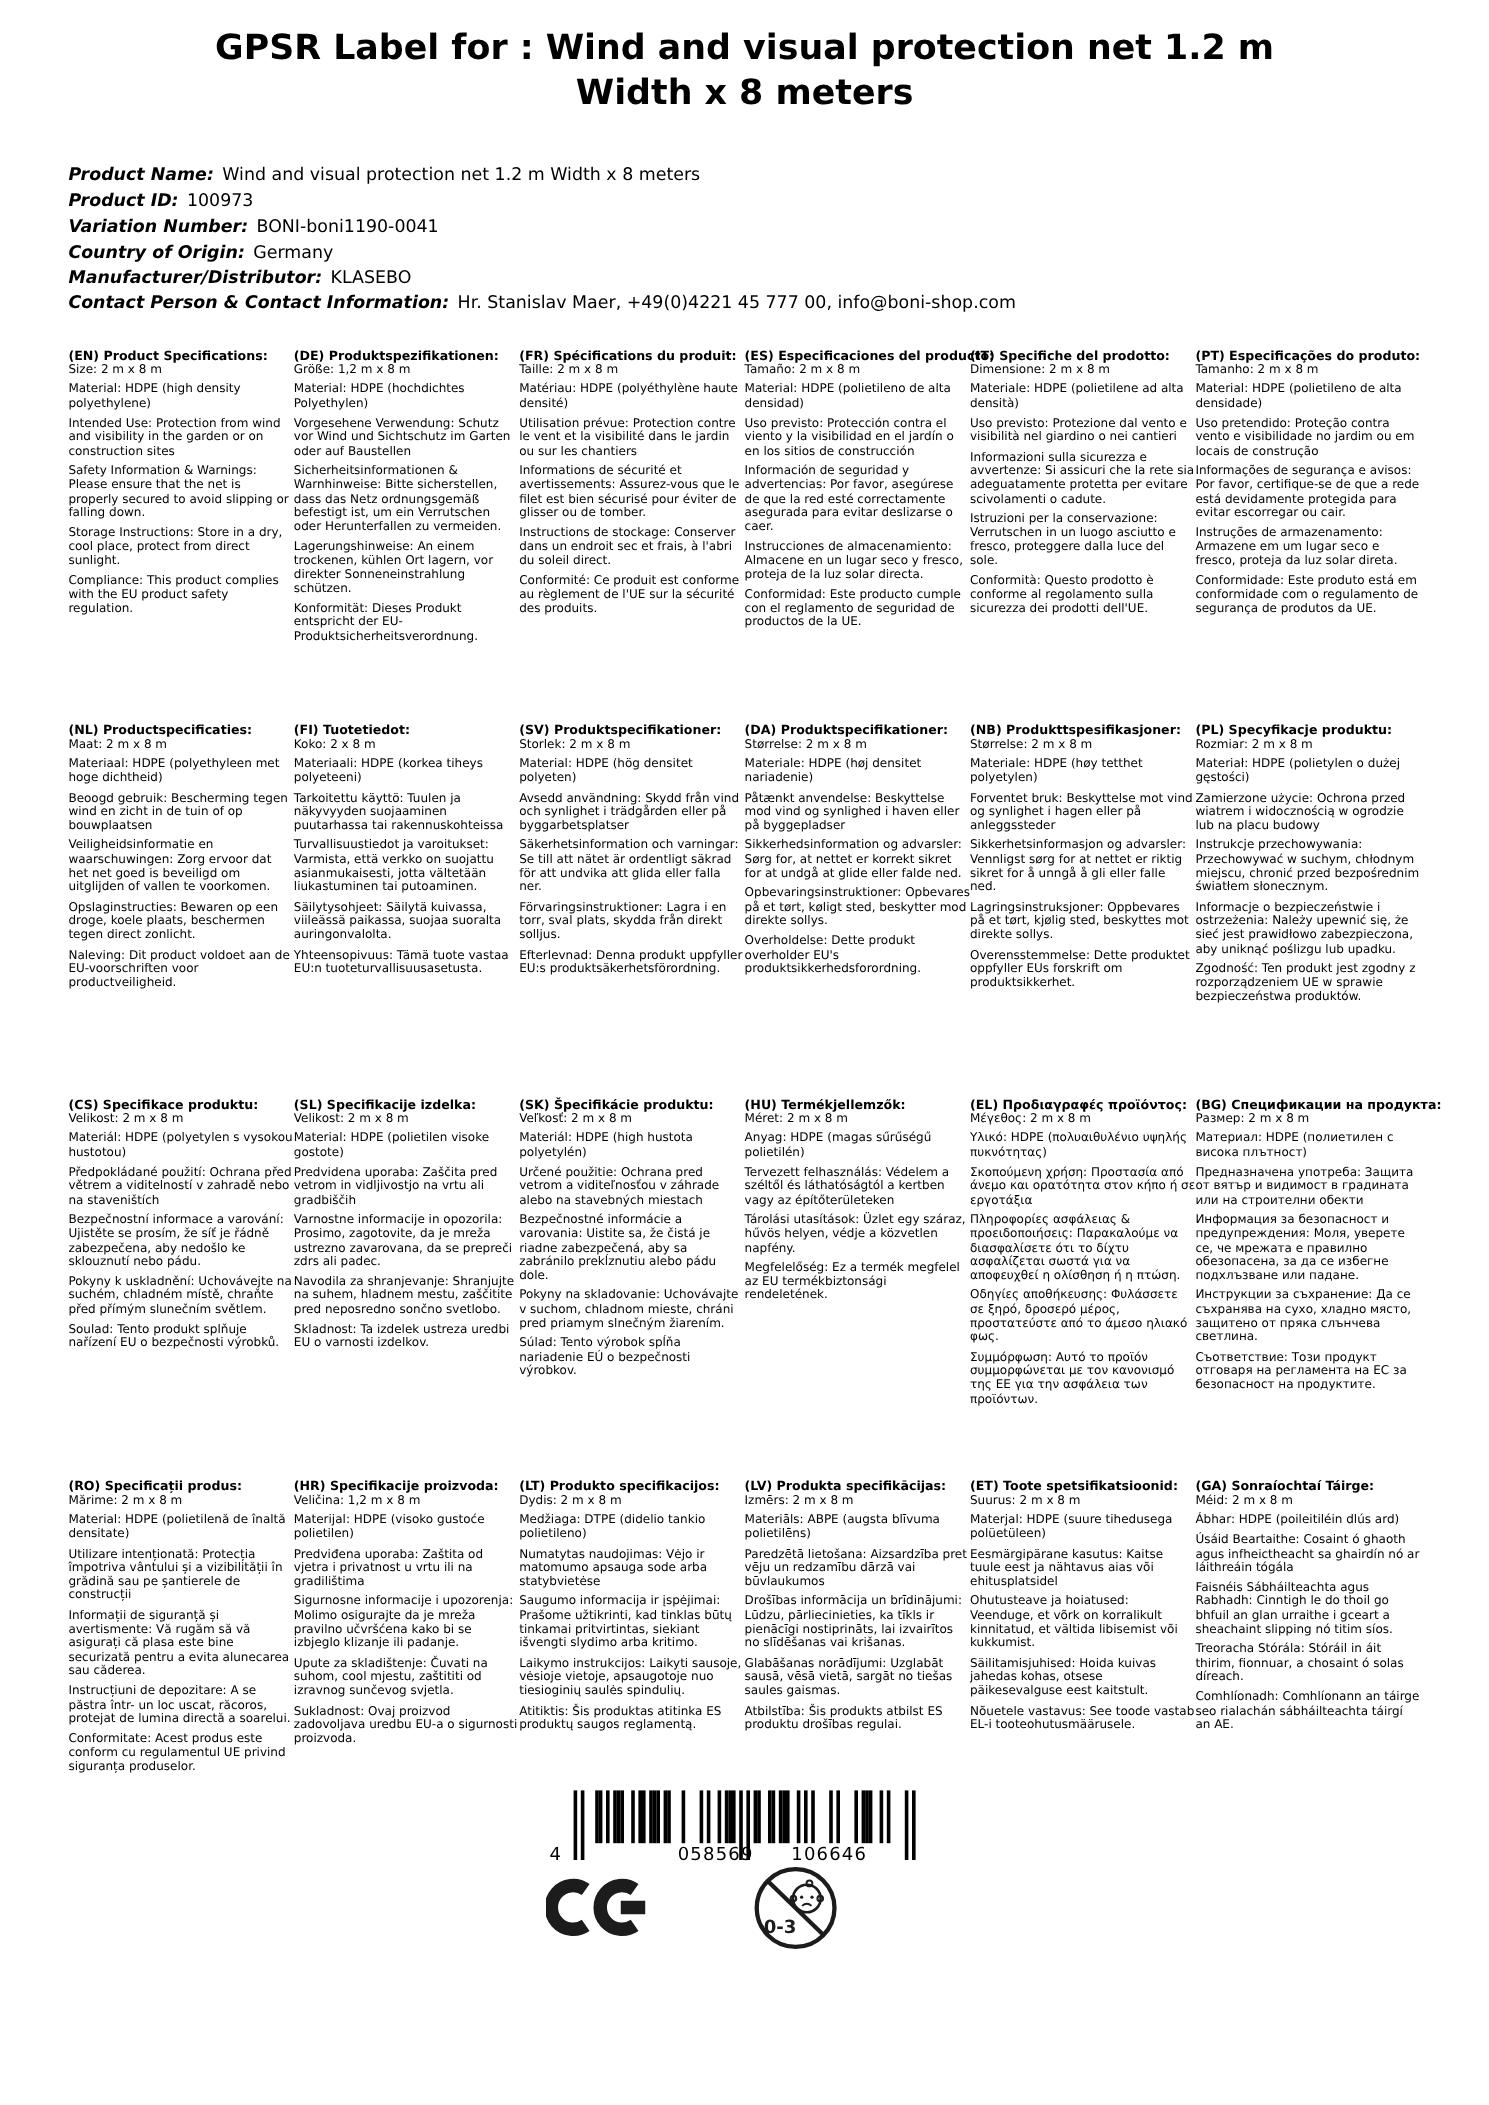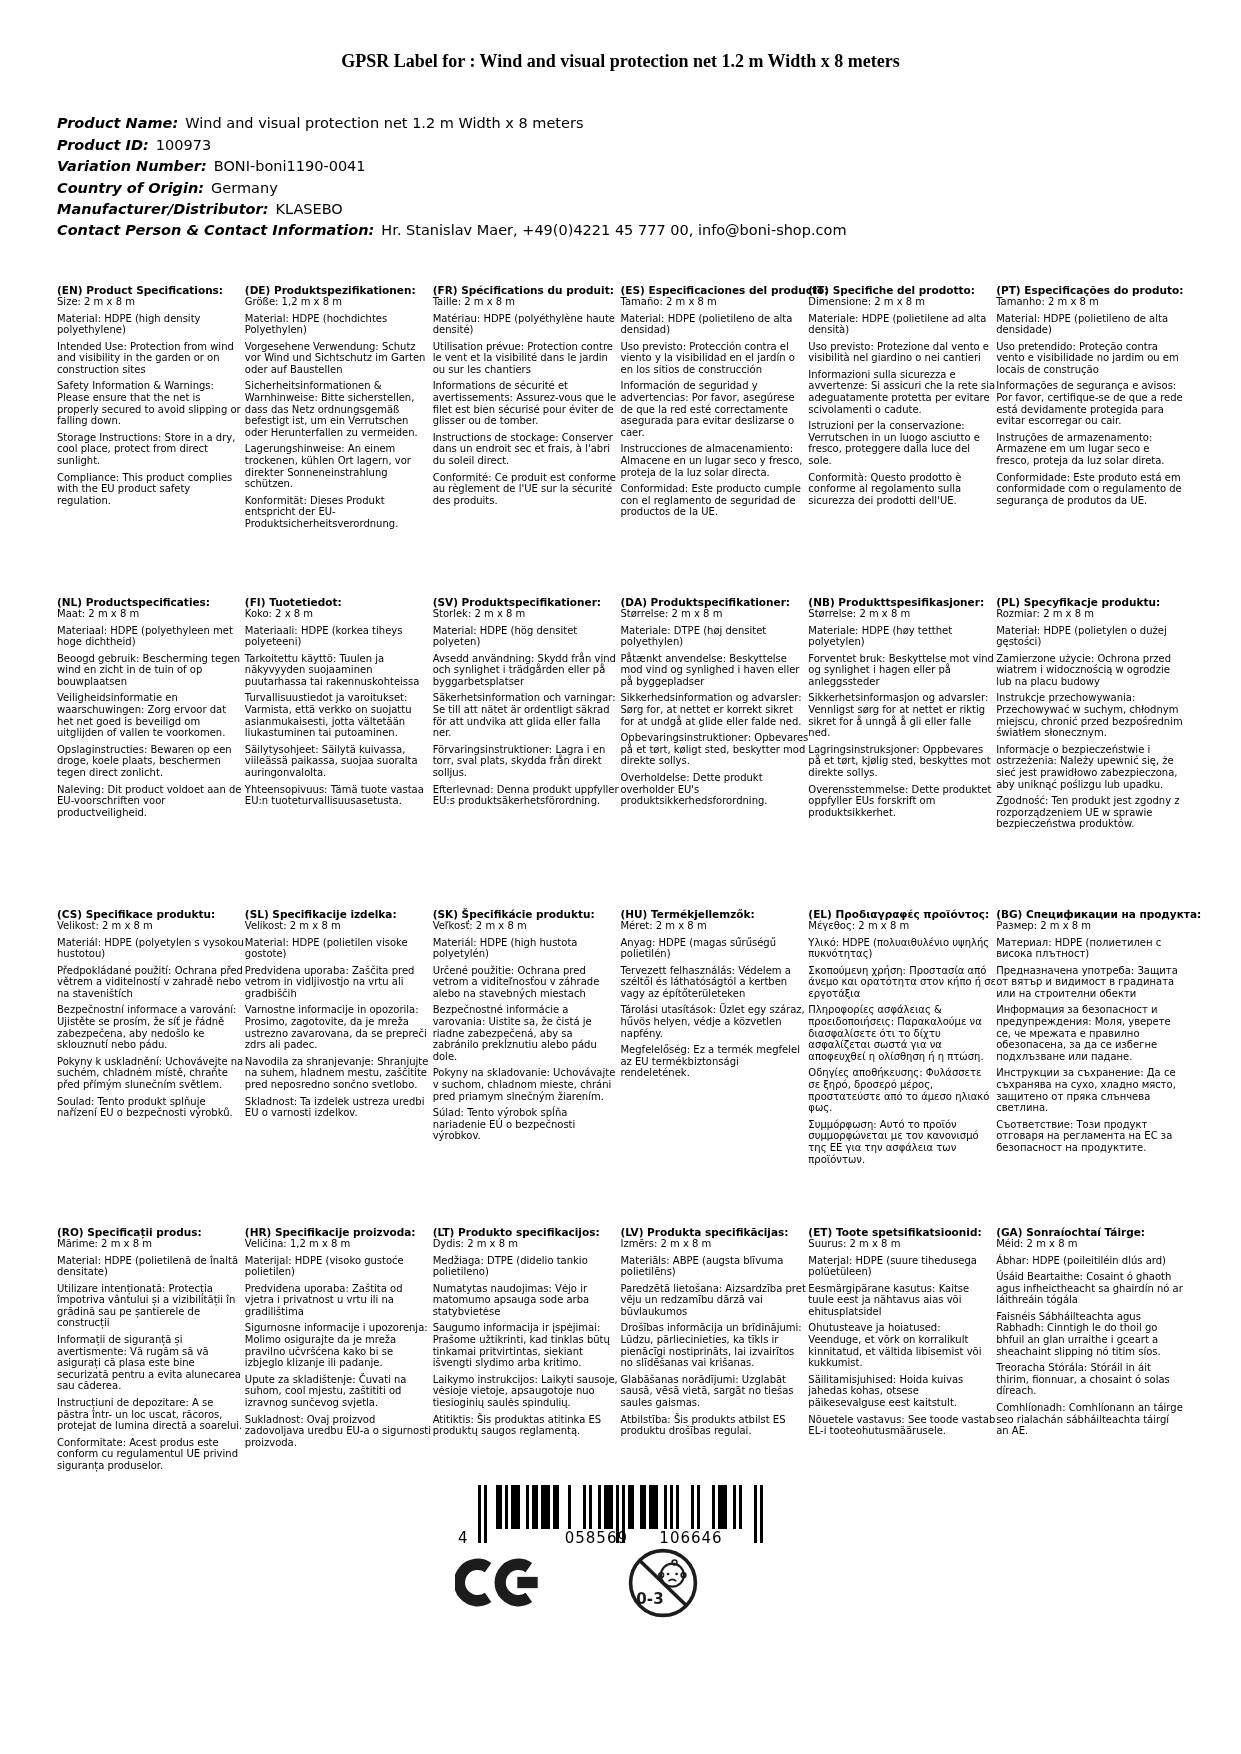--- a/index.html
+++ b/index.html
@@ -6,34 +6,34 @@
     margin: 0; padding: 0;
     width: 1241px; height: 1754px;
     overflow: hidden;
     background: #ffffff;
     color: #000000;
     font-family: "DejaVu Sans", "Liberation Sans", sans-serif;
   }
   .page { width: 1241px; height: 1754px; padding: 0 57px; box-sizing: border-box; position: relative; }
 
   .title {
-    font-size: 18px; font-weight: bold; text-align: center;
-    margin: 0 auto; padding-top: 50px; max-width: 980px; line-height: 1.3; font-family: Liberation Serif, serif;
+    font-size: 29px; font-weight: bold; text-align: center;
+    margin: 0 auto; padding-top: 21px; max-width: 980px; line-height: 1.3;
   }
 
   .product-info { margin-top: 42px; font-size: 14.5px; }
   .pi-row { margin: 0 0 4px 0; line-height: 1.2; }
   .pi-label { font-weight: bold; font-style: italic; }
   .pi-value { margin-left: 7px; }
 
   .spec-grid {
     display: grid;
     grid-template-columns: repeat(6, 1fr);
     grid-template-rows: 312px 312px 318px auto;
-    margin-top: 44px;
+    margin-top: 28px;
   }
   .spec-block { font-size: 10px; line-height: 1.16; min-width: 0; }
   .spec-heading {
     font-size: 10.5px; font-weight: bold; margin: 0;
     white-space: nowrap; overflow: visible;
   }
   .spec-para { margin: 0 0 5px 0; overflow-wrap: break-word; word-break: break-word; }
 
   .bottom { margin-top: 8px; }
   .barcode { position: relative; width: 285px; height: 58px; margin: 0 auto; }
@@ -165,21 +165,21 @@
         <p class="spec-para">Material: HDPE (hög densitet polyeten)</p>
         <p class="spec-para">Avsedd användning: Skydd från vind och synlighet i trädgården eller på byggarbetsplatser</p>
         <p class="spec-para">Säkerhetsinformation och varningar: Se till att nätet är ordentligt säkrad för att undvika att glida eller falla ner.</p>
         <p class="spec-para">Förvaringsinstruktioner: Lagra i en torr, sval plats, skydda från direkt solljus.</p>
         <p class="spec-para">Efterlevnad: Denna produkt uppfyller EU:s produktsäkerhetsförordning.</p>
       </article>
 
   <article class="spec-block">
     <h2 class="spec-heading">(DA) Produktspecifikationer:</h2>
   <p class="spec-para">Størrelse: 2 m x 8 m</p>
-        <p class="spec-para">Materiale: DTPE (høj densitet polyethylen)</p>
+        <p class="spec-para">Materiale: HDPE (høj densitet nariadenie)</p>
         <p class="spec-para">Påtænkt anvendelse: Beskyttelse mod vind og synlighed i haven eller på byggepladser</p>
         <p class="spec-para">Sikkerhedsinformation og advarsler: Sørg for, at nettet er korrekt sikret for at undgå at glide eller falde ned.</p>
         <p class="spec-para">Opbevaringsinstruktioner: Opbevares på et tørt, køligt sted, beskytter mod direkte sollys.</p>
         <p class="spec-para">Overholdelse: Dette produkt overholder EU's produktsikkerhedsforordning.</p>
       </article>
 
   <article class="spec-block">
     <h2 class="spec-heading">(NB) Produkttspesifikasjoner:</h2>
   <p class="spec-para">Størrelse: 2 m x 8 m</p>
         <p class="spec-para">Materiale: HDPE (høy tetthet polyetylen)</p>

